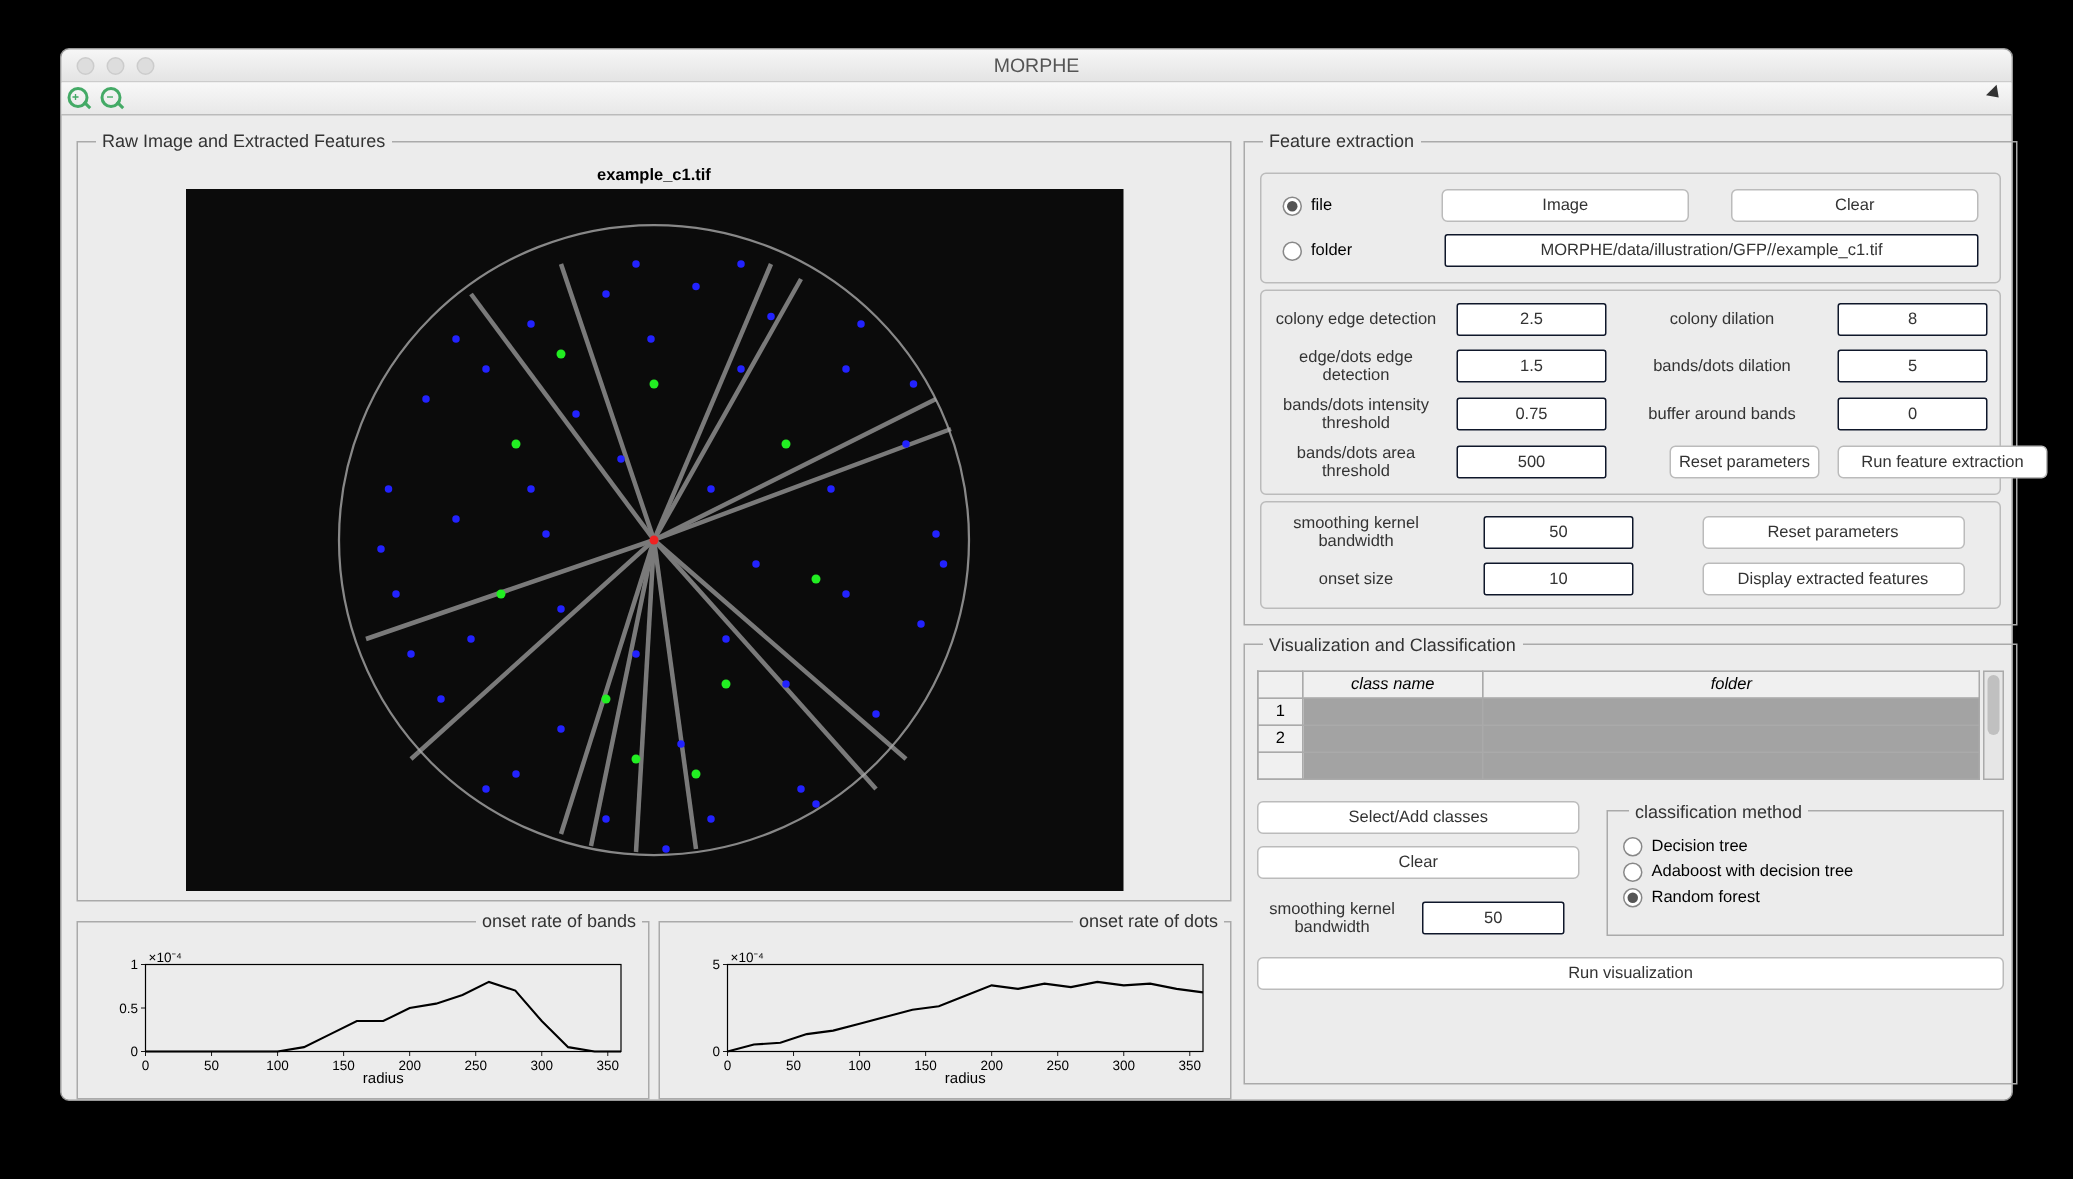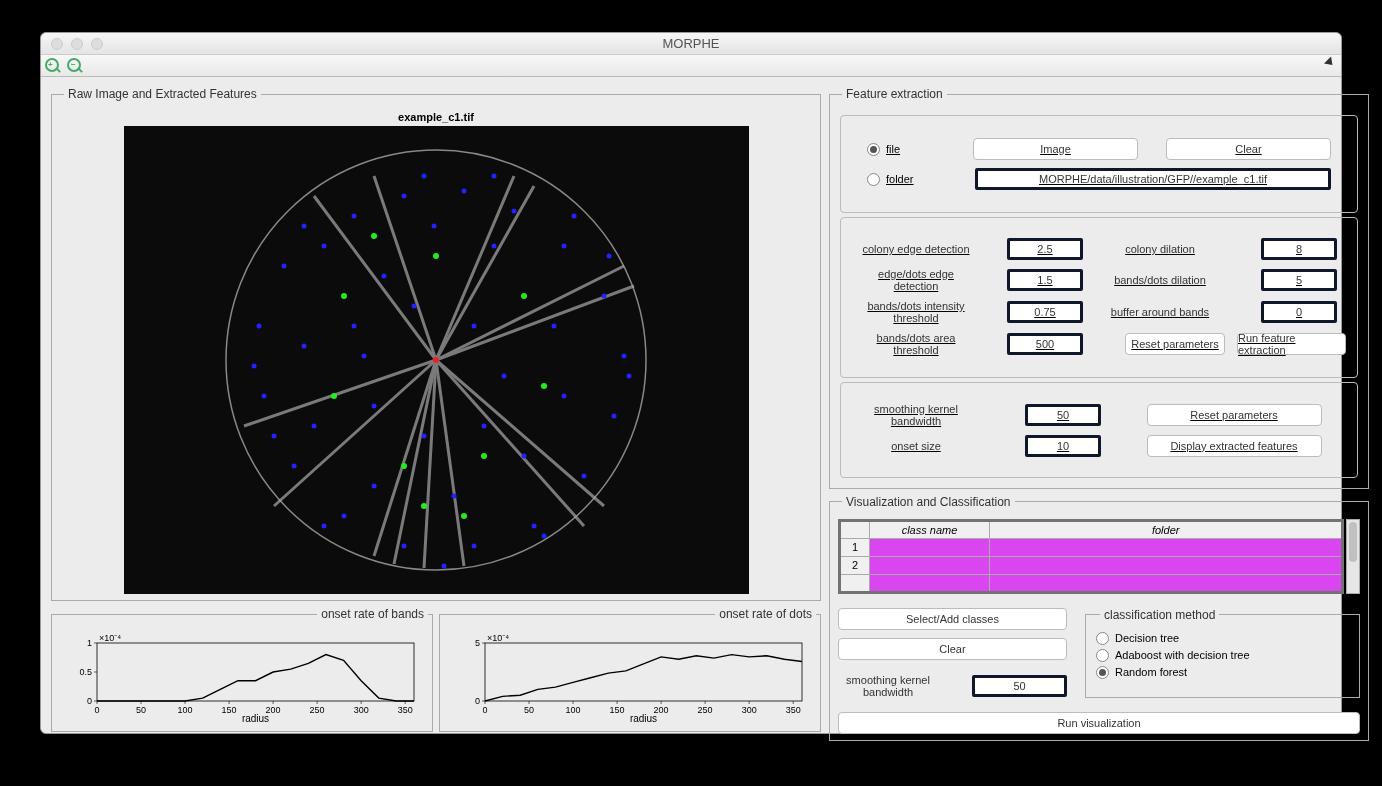--- a/index.html
+++ b/index.html
@@ -71,31 +71,31 @@
   .chart-box fieldset { height:100%; }
   .chart-svg { width:100%; height:92px; }
   .feat-row { display:flex; align-items:center; gap:10px; padding:2px 6px; }
   .feat-label { text-align:center; color:#333; font-size:11px; line-height:1.1; }
   .btn {
     background:#fff; border:1px solid #bbb; border-radius:4px;
     height:22px; display:flex; align-items:center; justify-content:center;
     font-size:11px; color:#333; cursor:pointer;
   }
   .input {
-    background:#fff; border:3px solid #0f172a; border-radius:2px;
-    height:22px; text-align:center; font-size:11px; color:#333;margin-left:24px;
+    background:#fff; border:1px solid #0f172a; border-radius:2px;
+    height:22px; text-align:center; font-size:11px; color:#333;
   }
   .radio { display:flex; align-items:center; gap:6px; }
   .radio-ind { width:13px; height:13px; border:1px solid #888; border-radius:50%; display:inline-flex; align-items:center; justify-content:center; background:#fff; }
   .radio-ind.sel::after { content:""; width:7px; height:7px; background:#555; border-radius:50%; }
   .param-grid { display:grid; grid-template-columns: 110px 100px 130px 100px; gap:8px 12px; align-items:center; }
   .param-grid .feat-label { }
   .disp-grid { display:grid; grid-template-columns: 110px 100px 1fr; gap:8px 30px; align-items:center; }
-  .sub-fieldset { border:1px solid #bbb; border-radius:4px; padding:20px; margin:4px 2px;text-decoration:underline; }
-  .table { border:3px solid #737373; border-collapse:collapse; width:100%; font-size:11px; background:#d946ef; }
+  .sub-fieldset { border:1px solid #bbb; border-radius:4px; padding:8px; margin:4px 2px; }
+  .table { border:1px solid #737373; border-collapse:collapse; width:100%; font-size:11px; background:#a3a3a3; }
   .table th, .table td { border:1px solid #aaa; height:18px; }
   .table th { background:#f0f0f0; font-weight:normal; font-style:italic; }
   .table .rowhdr { width:30px; background:#f0f0f0; text-align:center; }
   .table-wrap { position:relative; display:flex; }
   .scrollbar { width:14px; background:#e6e6e6; border:1px solid #aaa; margin-left:2px; position:relative; }
   .scrollbar::before { content:""; position:absolute; top:2px; left:2px; right:2px; height:40px; background:#c0c0c0; border-radius:6px; }
   .vis-lower { display:flex; gap:18px; margin-top:14px; }
   .vis-left { flex:0 0 215px; display:flex; flex-direction:column; gap:8px; }
   .bottom-btns { display:flex; gap:10px; margin-top:14px; }
   .bottom-btns .btn { flex:1; }
@@ -322,21 +322,21 @@
             <input class="input" value="5" style="">
 
             <div class="feat-label">bands/dots intensity threshold</div>
             <input class="input" value="0.75" style="">
             <div class="feat-label">buffer around bands</div>
             <input class="input" value="0" style="">
 
             <div class="feat-label">bands/dots area threshold</div>
             <input class="input" value="500" style="">
             <div class="btn" style="width:100px;justify-self:end">Reset parameters</div>
-            <div class="btn" style="width:109px">Run feature extraction</div>
+            <div class="btn" style="width:140px">Run feature extraction</div>
           </div>
         </div>
 
         <div class="sub-fieldset">
           <div class="disp-grid">
             <div class="feat-label">smoothing kernel bandwidth</div>
             <input class="input" value="50" style="">
             <div class="btn" style="width:175px;justify-self:center">Reset parameters</div>
 
             <div class="feat-label">onset size</div>

